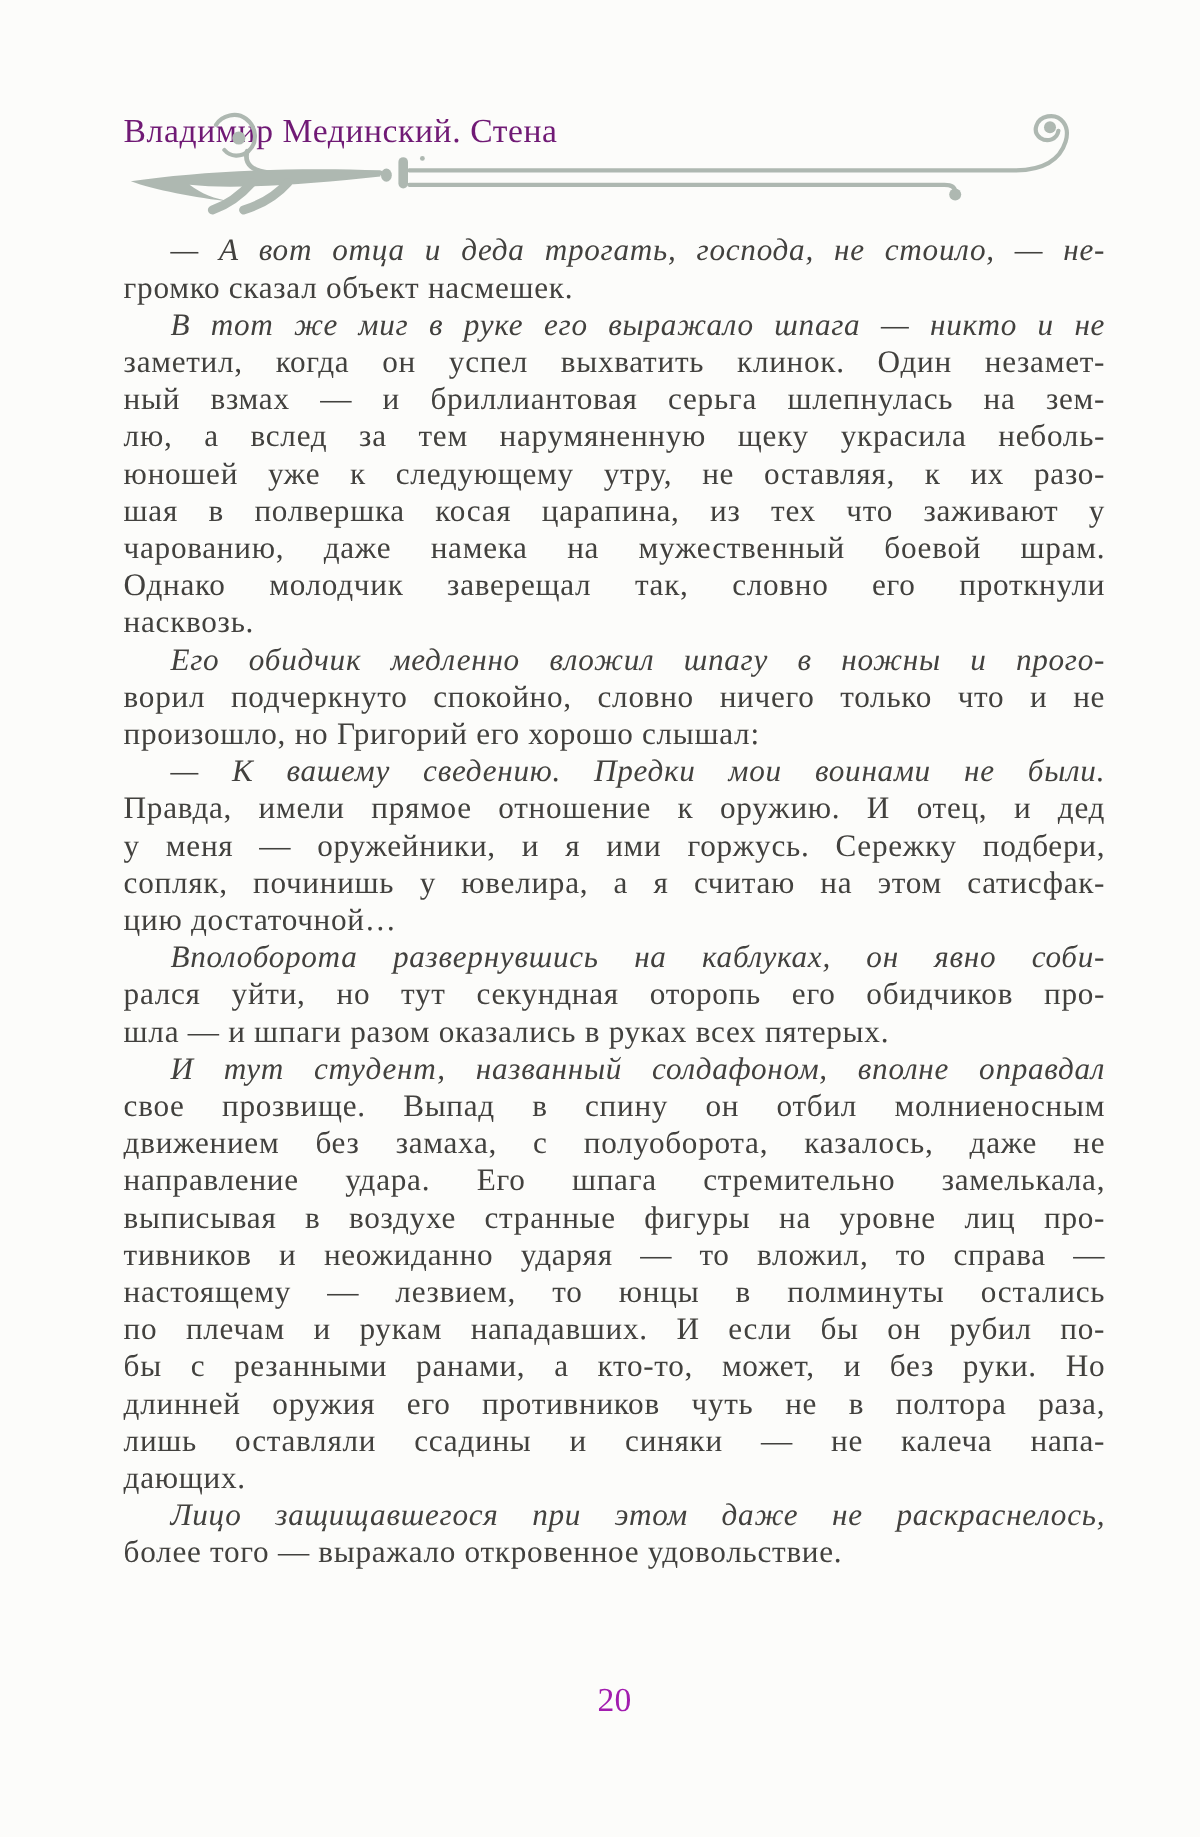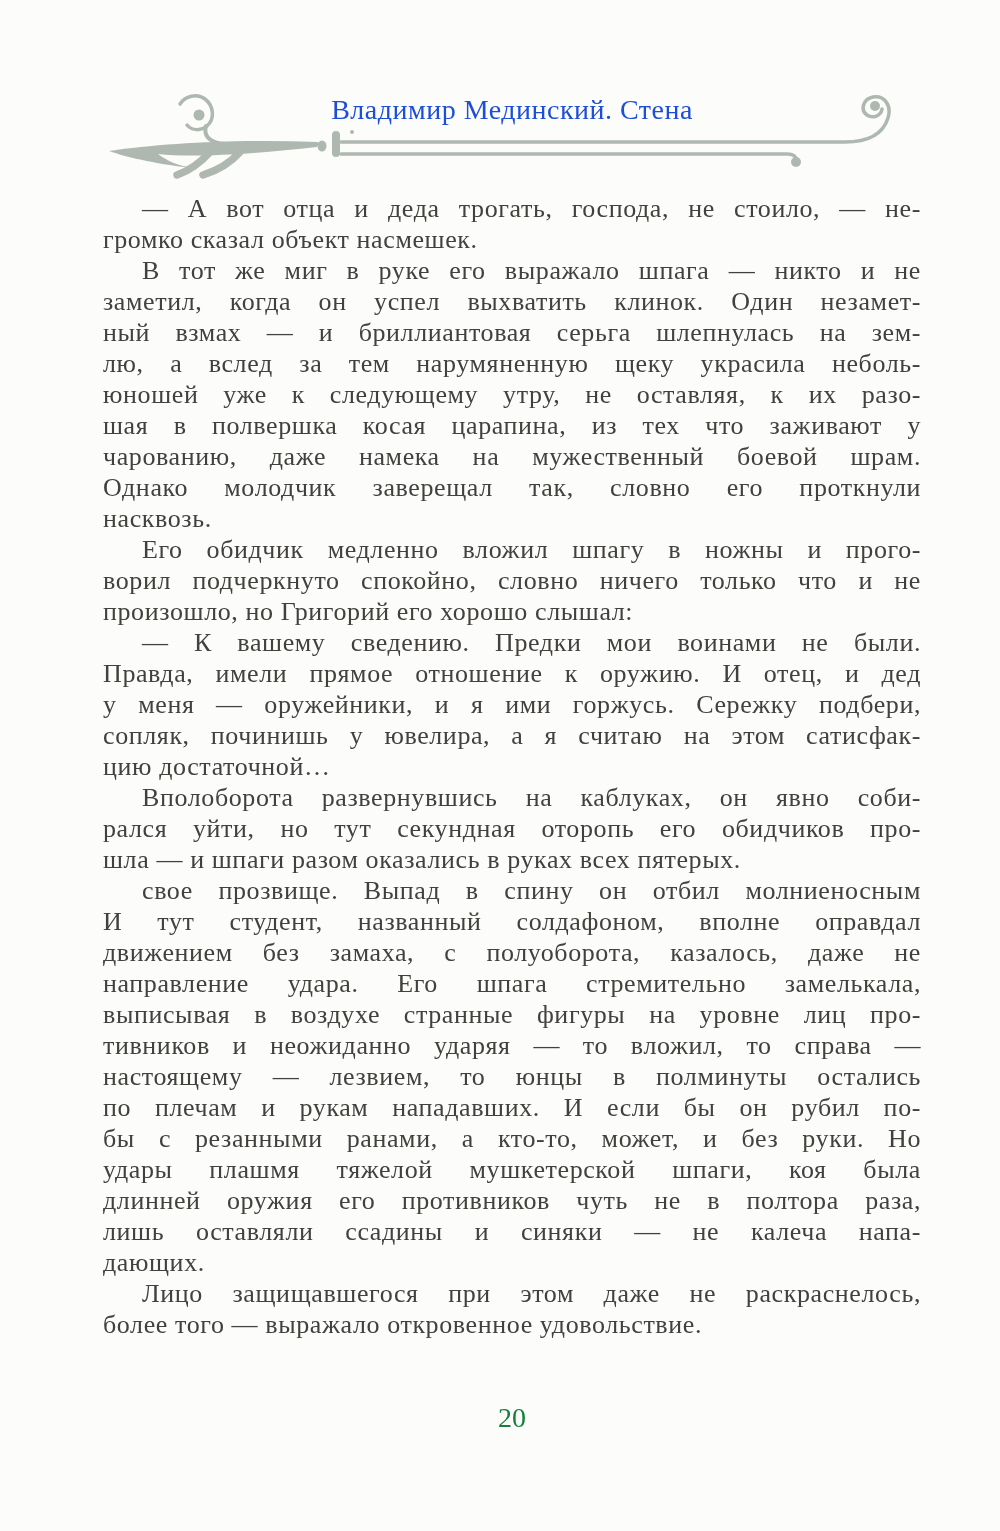--- a/index.html
+++ b/index.html
@@ -14,24 +14,24 @@
     font-family: "Liberation Serif", "DejaVu Serif", serif;
     color: var(--text);
     overflow: hidden;
     position: relative;
   }
   .page { position: absolute; inset: 0; }
 
   .running-title {
     position: absolute;
     top: 94px; left: 103px; width: 818px;
-    text-align: center;
+    text-align: left;
     font-size: 28px;
     letter-spacing: 0.5px;
-    color: #1d4ed8;
+    color: #701a75;
   }
 
   .ornament {
     position: absolute;
     top: 88px; left: 103px;
     width: 806px; height: 100px;
     color: var(--ornament);
   }
 
   .body-text {
@@ -42,29 +42,29 @@
     letter-spacing: 0.6px;
   }
   .para { margin: 0; }
   .para .line {
     text-align: justify;
     text-align-last: justify;
     white-space: normal;
     height: 31px;
     overflow: visible;
   }
-  .para .line:first-child { text-indent: 39px; }
+  .para .line:first-child { text-indent: 39px; font-style: italic; }
   .para .line:last-child { text-align-last: left; }
 
   .page-number {
     position: absolute;
     top: 1402px; left: 103px; width: 818px;
     text-align: center;
     font-size: 28px;
-    color: #15803d;
+    color: #a21caf;
   }
 </style>
 </head>
 <body>
 
 <div class="page">
 
   <div class="running-title">Владимир Мединский. Стена</div>
 
   <svg class="ornament" viewBox="0 0 806 100" xmlns="http://www.w3.org/2000/svg">
@@ -122,30 +122,29 @@
         <div class="line">у меня — оружейники, и я ими горжусь. Сережку подбери,</div>
         <div class="line">сопляк, починишь у ювелира, а я считаю на этом сатисфак-</div>
         <div class="line">цию достаточной…</div>
       </div>
     <div class="para">
         <div class="line">Вполоборота развернувшись на каблуках, он явно соби-</div>
         <div class="line">рался уйти, но тут секундная оторопь его обидчиков про-</div>
         <div class="line">шла — и шпаги разом оказались в руках всех пятерых.</div>
       </div>
     <div class="para">
+        <div class="line">И тут студент, названный солдафоном, вполне оправдал</div>
         <div class="line">свое прозвище. Выпад в спину он отбил молниеносным</div>
-        <div class="line">И тут студент, названный солдафоном, вполне оправдал</div>
         <div class="line">движением без замаха, с полуоборота, казалось, даже не</div>
         <div class="line">направление удара. Его шпага стремительно замелькала,</div>
         <div class="line">выписывая в воздухе странные фигуры на уровне лиц про-</div>
         <div class="line">тивников и неожиданно ударяя — то вложил, то справа —</div>
         <div class="line">настоящему — лезвием, то юнцы в полминуты остались</div>
         <div class="line">по плечам и рукам нападавших. И если бы он рубил по-</div>
         <div class="line">бы с резанными ранами, а кто-то, может, и без руки. Но</div>
-        <div class="line">удары плашмя тяжелой мушкетерской шпаги, коя была</div>
         <div class="line">длинней оружия его противников чуть не в полтора раза,</div>
         <div class="line">лишь оставляли ссадины и синяки — не калеча напа-</div>
         <div class="line">дающих.</div>
       </div>
     <div class="para">
         <div class="line">Лицо защищавшегося при этом даже не раскраснелось,</div>
         <div class="line">более того — выражало откровенное удовольствие.</div>
       </div>
   </div>
 

